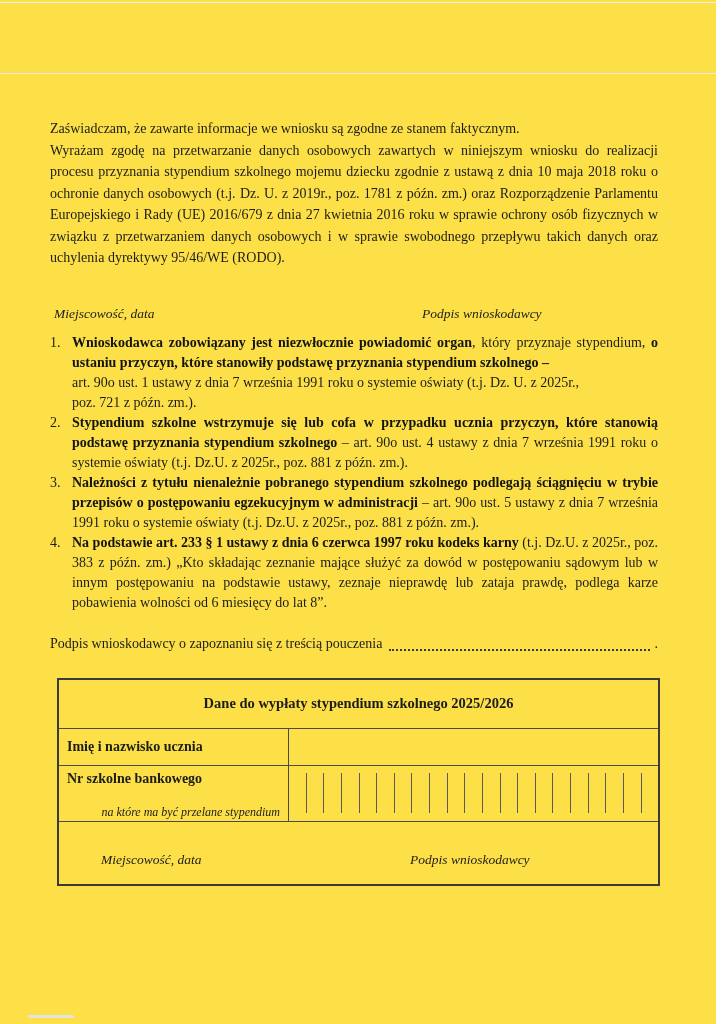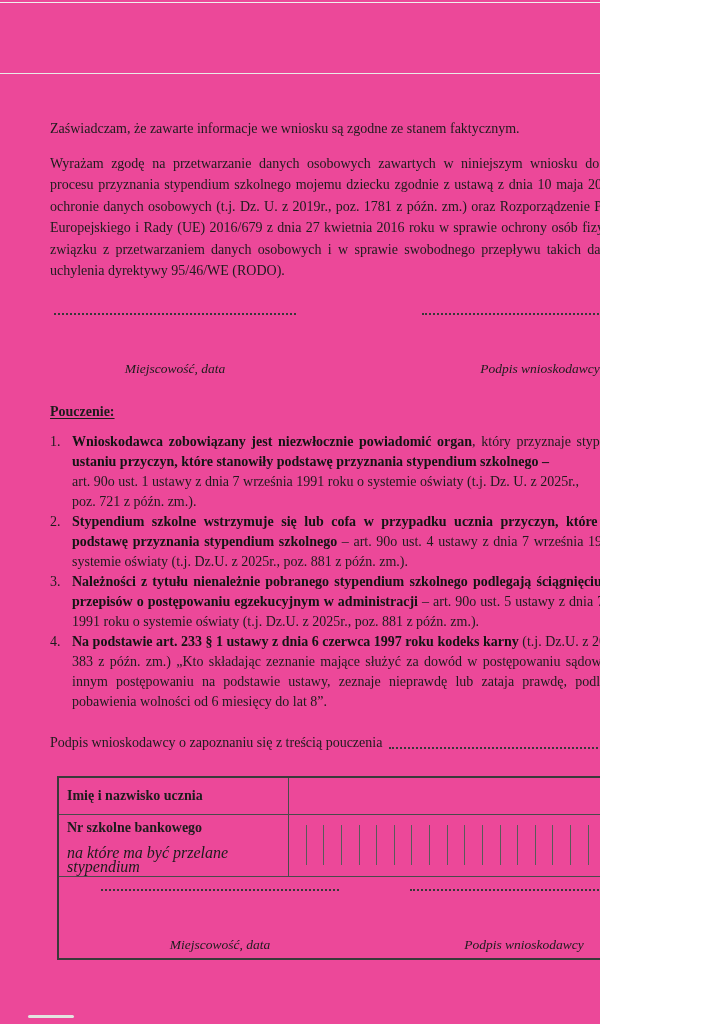--- a/index.html
+++ b/index.html
@@ -1,37 +1,37 @@
 <!DOCTYPE html>
 <html lang="pl"><head>
 <meta charset="utf-8">
 <style>
   html,body{margin:0;padding:0;}
   body{background:#ffffff;}
   .page{
     position:relative;
-    width:600px;height:1024px;
-    background:#ec4899;
+    width:716px;height:1024px;
+    background:#fde047;
     font-family:"Liberation Serif","DejaVu Serif",serif;
     font-size:14px;line-height:21.5px;
     color:#1c1c1c;
     overflow:hidden;
   }
   .scan-line-a{position:absolute;top:2px;left:0;right:0;height:1px;background:#f0f0ee;}
   .scan-line-b{position:absolute;top:73px;left:0;right:0;height:1px;background:#eaeae7;}
   .scan-smudge{position:absolute;left:28px;bottom:6px;width:46px;height:3px;background:#e3e3e0;border-radius:2px;}
   .content{position:absolute;left:50px;top:118px;width:608px;}
   p{margin:0;}
   .just{text-align:justify;}
   .b, b{font-weight:bold;color:#141414;}
-  .p2{margin-top:13px;}
+  .p2{}
 
   
   .sig-row{margin-top:31px;display:flex;justify-content:space-between;}
-  .sig-block{display:flex;flex-direction:column;gap:40px;}
+  .sig-block{display:flex;flex-direction:row;}
   .sig-block.left{width:242px;margin-left:4px;}
   .sig-block.right{width:236px;}
   .dotted-line{height:0;border-bottom:2px dotted #383838;}
   .sig-caption{font-style:italic;text-align:center;margin-top:3px;font-size:13.5px;}
 
   
   .pouczenie-head{margin-top:22px;font-weight:bold;text-decoration:underline;text-underline-offset:2px;}
   .plist{margin-top:9px;}
   .pitem{position:relative;padding-left:22px;text-align:justify;line-height:20px;}
   .pnum{position:absolute;left:0;top:0;}
@@ -40,21 +40,21 @@
   .ack{margin-top:20px;display:flex;align-items:flex-end;}
   .ack-label{white-space:nowrap;}
   .ack-leader{flex:1;border-bottom:2px dotted #383838;margin:0 5px 4px 7px;}
   .ack-suffix{margin-bottom:0;}
 
   
   .paytable{margin-top:23px;margin-left:7px;width:603px;border:2px solid #3a3a3a;border-collapse:collapse;box-sizing:border-box;}
   .paytable td{border:1.5px solid #4a4a4a;padding:2px 8px;vertical-align:middle;}
   .pt-title{height:44px;text-align:center;font-weight:bold;font-size:14.5px;}
   .pt-label{width:213px;font-weight:bold;}
-  .pt-label .sub{display:block;font-weight:normal;font-style:italic;font-size:16px;line-height:14px;margin-top:8px;}
+  .pt-label .sub{display:block;font-weight:normal;font-style:italic;font-size:12px;line-height:14px;margin-top:16px;text-align:right;}
   .row-h1{height:37px;padding-left:25px;}
   .row-h2{height:35px;}
   .row-h3{height:37px;}
   .boxes-cell{padding:0 !important;}
   .boxes{display:flex;height:40px;align-items:stretch;}
   .rep-cell{flex:1;border-left:1.5px solid #5a5a5a;}
   .rep-cell:first-child{border-left:none;}
   .pt-sig-cell{height:58px;position:relative;}
   .pt-sig-row{display:flex;justify-content:space-between;padding:10px 12px 0 34px;}
   .pt-sig-row .sig-block.left{width:238px;margin-left:0;}
@@ -78,21 +78,20 @@
       <div class="sig-block left">
         <div class="dotted-line"></div>
         <div class="sig-caption">Miejscowość, data</div>
       </div>
       <div class="sig-block right">
         <div class="dotted-line"></div>
         <div class="sig-caption">Podpis wnioskodawcy</div>
       </div>
     </div>
 
-    <div class="pouczenie-head">Pouczenie:</div>
 
     <div class="plist">
       <div class="pitem">
         <span class="pnum">1.</span>
         <span><span class="b">Wnioskodawca zobowiązany jest niezwłocznie powiadomić organ</span><span>, który przyznaje stypendium, </span><span class="b">o ustaniu przyczyn, które stanowiły podstawę przyznania stypendium szkolnego –</span><br><span>art. 90o ust. 1 ustawy z dnia 7 września 1991 roku o systemie oświaty (t.j. Dz. U. z 2025r.,</span><br><span>poz. 721 z późn. zm.).</span></span>
       </div>
       <div class="pitem">
         <span class="pnum">2.</span>
         <span><span class="b">Stypendium szkolne wstrzymuje się lub cofa w przypadku ucznia przyczyn, które stanowią podstawę przyznania stypendium szkolnego</span><span> – art. 90o ust. 4 ustawy z dnia 7 września 1991 roku o systemie oświaty (t.j. Dz.U. z 2025r., poz. 881 z późn. zm.).</span></span>
       </div>
@@ -107,20 +106,23 @@
     </div>
 
     <div class="ack">
       <span class="ack-label">Podpis wnioskodawcy o zapoznaniu się z treścią pouczenia</span>
       <span class="ack-leader"></span>
       <span class="ack-suffix">.</span>
     </div>
 
     <table class="paytable">
       <tbody>
+          <tr>
+        <td colspan="2" class="pt-title">Dane do wypłaty stypendium szkolnego 2025/2026</td>
+      </tr>
       <tr class="row-h1">
         <td class="pt-label">Imię i nazwisko ucznia</td>
         <td></td>
       </tr>
       <tr class="row-h3">
         <td class="pt-label">
           <span>Nr szkolne bankowego</span>
           <span class="sub">na które ma być przelane stypendium</span>
         </td>
         <td class="boxes-cell">

